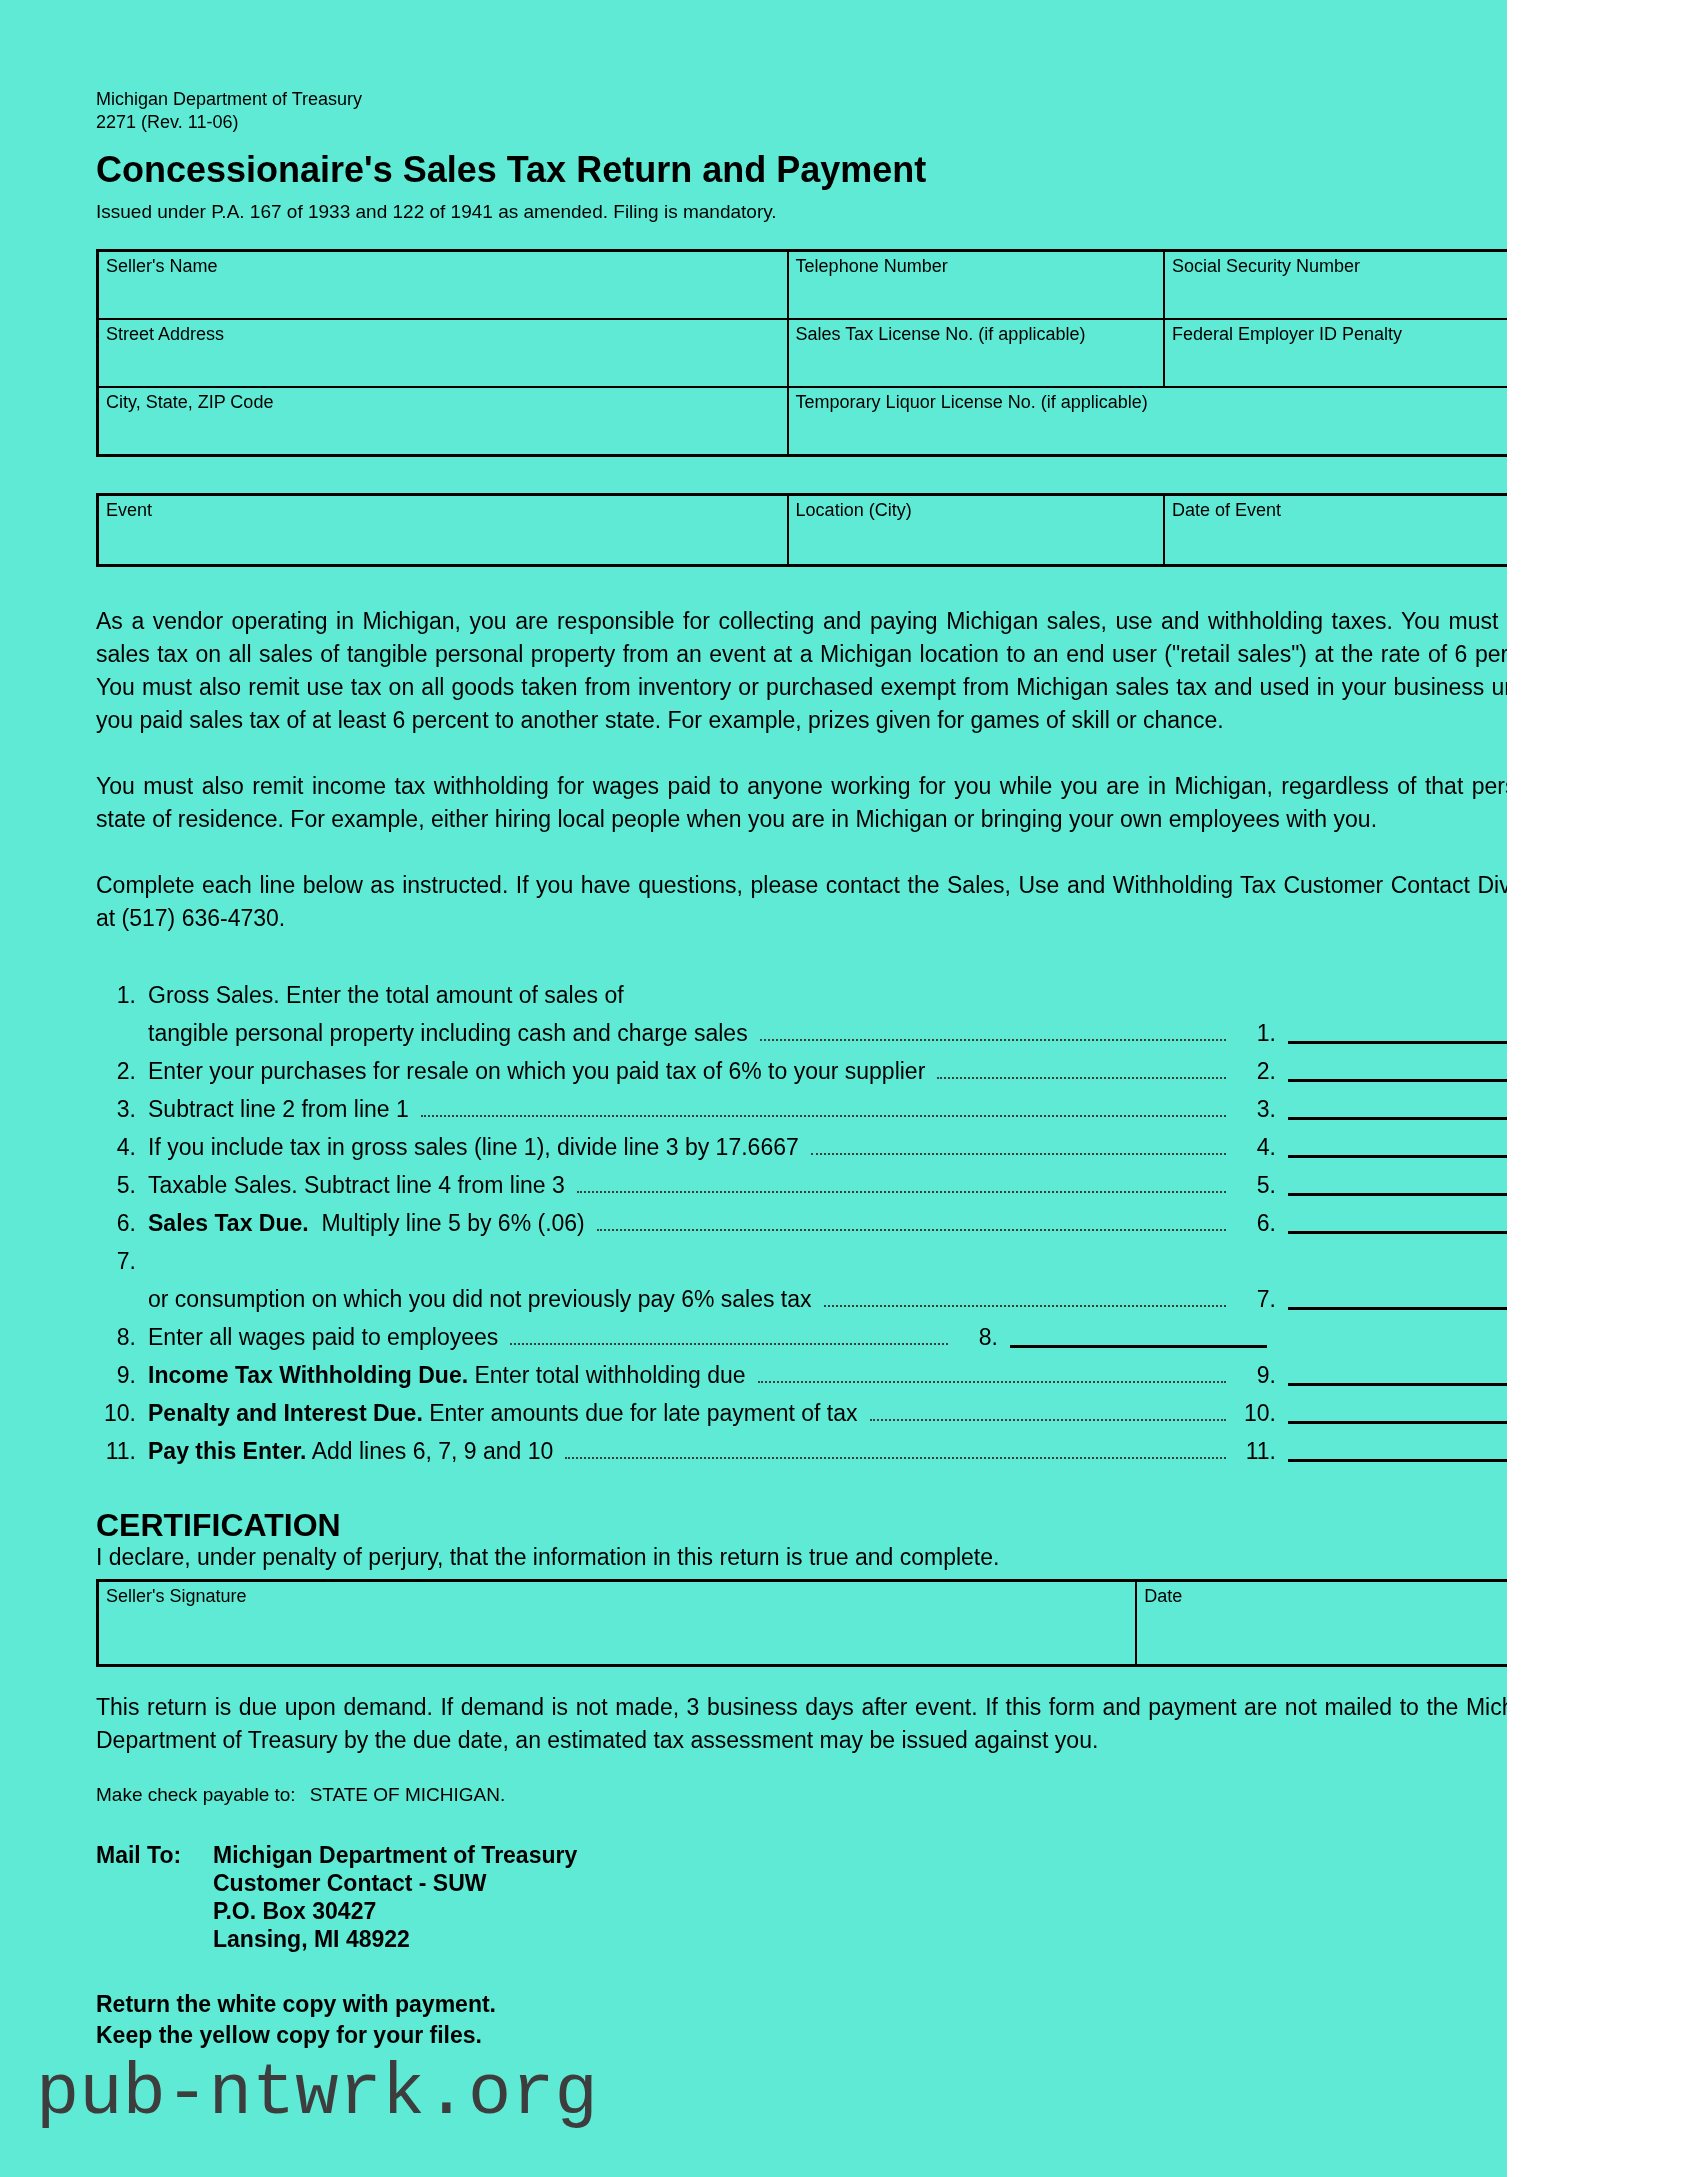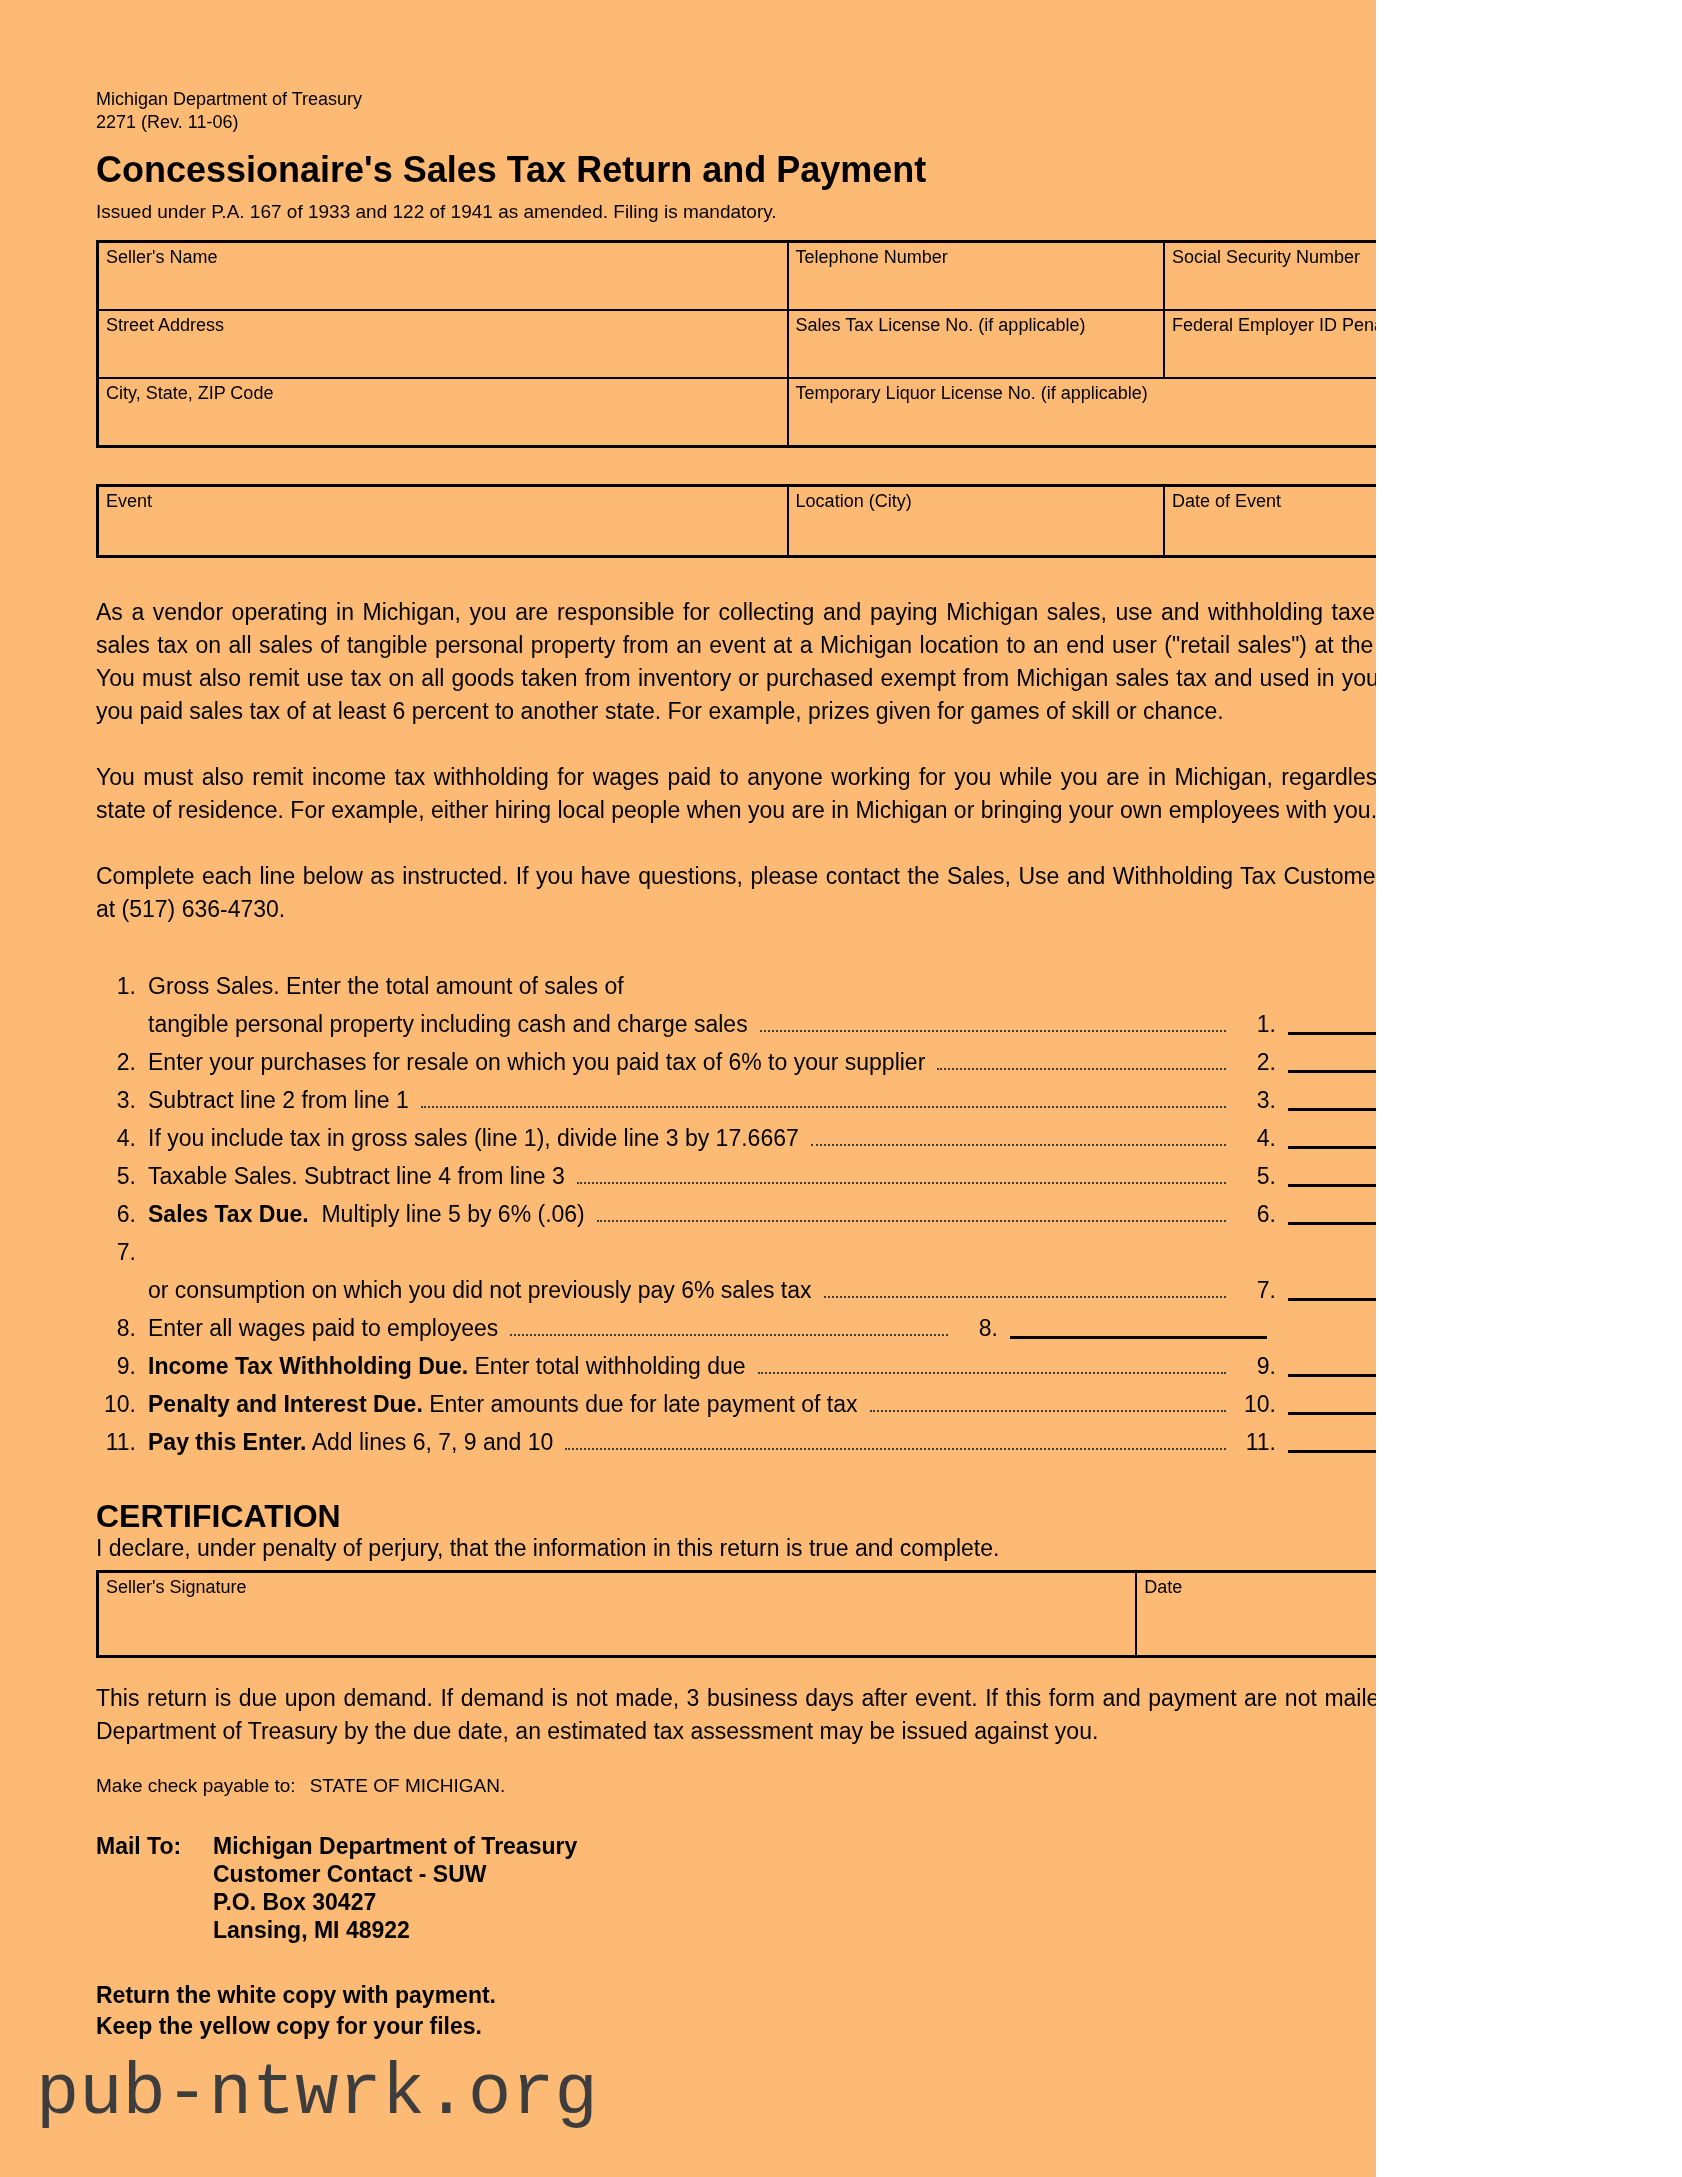--- a/index.html
+++ b/index.html
@@ -1,30 +1,30 @@
 <!DOCTYPE html>
 <html><head>
 <meta charset="utf-8">
 <style>
   html,body{margin:0;padding:0;background:#ffffff;}
-  .page{position:relative;width:1376px;height:2177px;background:#fdba74;
+  .page{position:relative;width:1507px;height:2177px;background:#5eead4;
         font-family:"Liberation Sans",sans-serif;color:#000;overflow:hidden;}
   .content{position:absolute;left:96px;top:0;width:1462px;}
 
   
   .agency{padding-top:88px;font-size:18px;line-height:23px;}
   .formno{font-size:18px;line-height:23px;}
   .title{font-size:36px;font-weight:bold;margin-top:16px;line-height:40px;}
   .subtitle{font-size:19px;margin-top:10px;line-height:23px;}
 
   
   table.grid{width:100%;border-collapse:collapse;table-layout:fixed;}
   table.grid{border:3px solid #000;}
   table.grid td{border:2px solid #000;vertical-align:top;padding:3px 7px;font-size:18px;line-height:22px;}
-  .t-info{margin-top:17px;}
+  .t-info{margin-top:26px;}
   .t-info td{height:60px;}
   .t-event{margin-top:36px;}
   .t-event td{height:62px;}
   .t-cert{margin-top:8px;}
   .t-cert td{height:76px;}
 
   
   .para{font-size:23px;line-height:33px;text-align:justify;margin-top:33px;}
   .para.first{margin-top:38px;}
 

